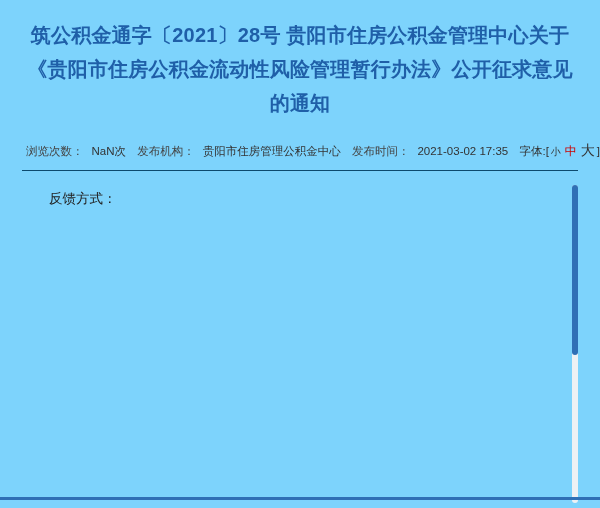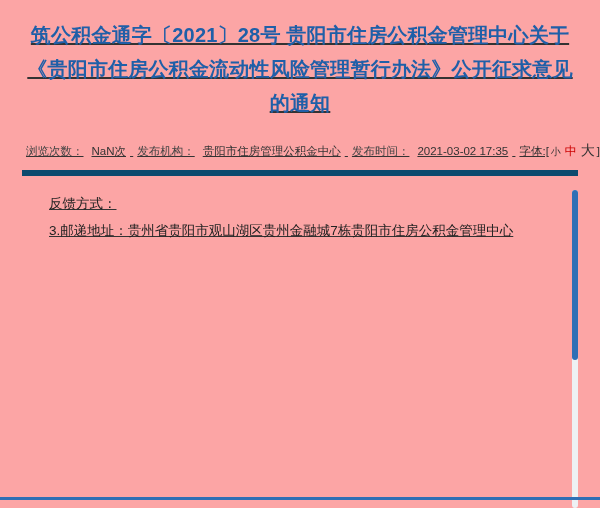--- a/index.html
+++ b/index.html
@@ -11,37 +11,36 @@
     height: 508px;
     background: #ffffff;
     font-family: "Liberation Sans", "DejaVu Sans", sans-serif;
     color: #333;
     overflow: hidden;
   }
   .page {
     position: relative;
     width: 600px;
     height: 508px;
-    background: #fca5a5;
+    background: #7dd3fc;
     box-sizing: border-box;
-    text-decoration: underline;
   }
   .title {
     padding: 18px 26px 6px 26px;
     font-size: 20px;
     line-height: 34px;
     font-weight: bold;
     color: #1f5fa8;
     text-align: center;
     letter-spacing: 0.2px;
   }
   .meta-bar {
     margin: 8px 22px 0 22px;
     padding: 8px 0 10px 0;
-    border-bottom: 6px solid #0c4a6e;
+    border-bottom: 1px solid #0c4a6e;
     font-size: 11.5px;
     color: #444;
     text-align: center;
     white-space: nowrap;
   }
   .meta-bar span.seg {
     margin: 0 4px;
   }
   .meta-bar .value {
     color: #333;
@@ -121,21 +120,20 @@
   <div class="meta-bar">
     <span class="seg">浏览次数：</span><span class="seg value">NaN次</span>
     <span class="seg">发布机构：</span><span class="seg value">贵阳市住房管理公积金中心</span>
     <span class="seg">发布时间：</span><span class="seg value">2021-03-02 17:35</span>
     <span class="font-sizer"><span class="bracket">字体:[</span><span class="fs small">小</span><span class="fs mid">中</span><span class="fs big">大</span><span class="bracket">]</span></span>
   </div>
 
   <div class="content-wrap">
     <div class="content">
       <p class="p-indent">反馈方式：</p>
-      <p class="list-line">3.邮递地址：贵州省贵阳市观山湖区贵州金融城7栋贵阳市住房公积金管理中心</p>
 
     </div>
     <div class="scrollbar">
       <div class="thumb"></div>
     </div>
   </div>
 
   <div class="bottom-rule"></div>
 </div>
 

